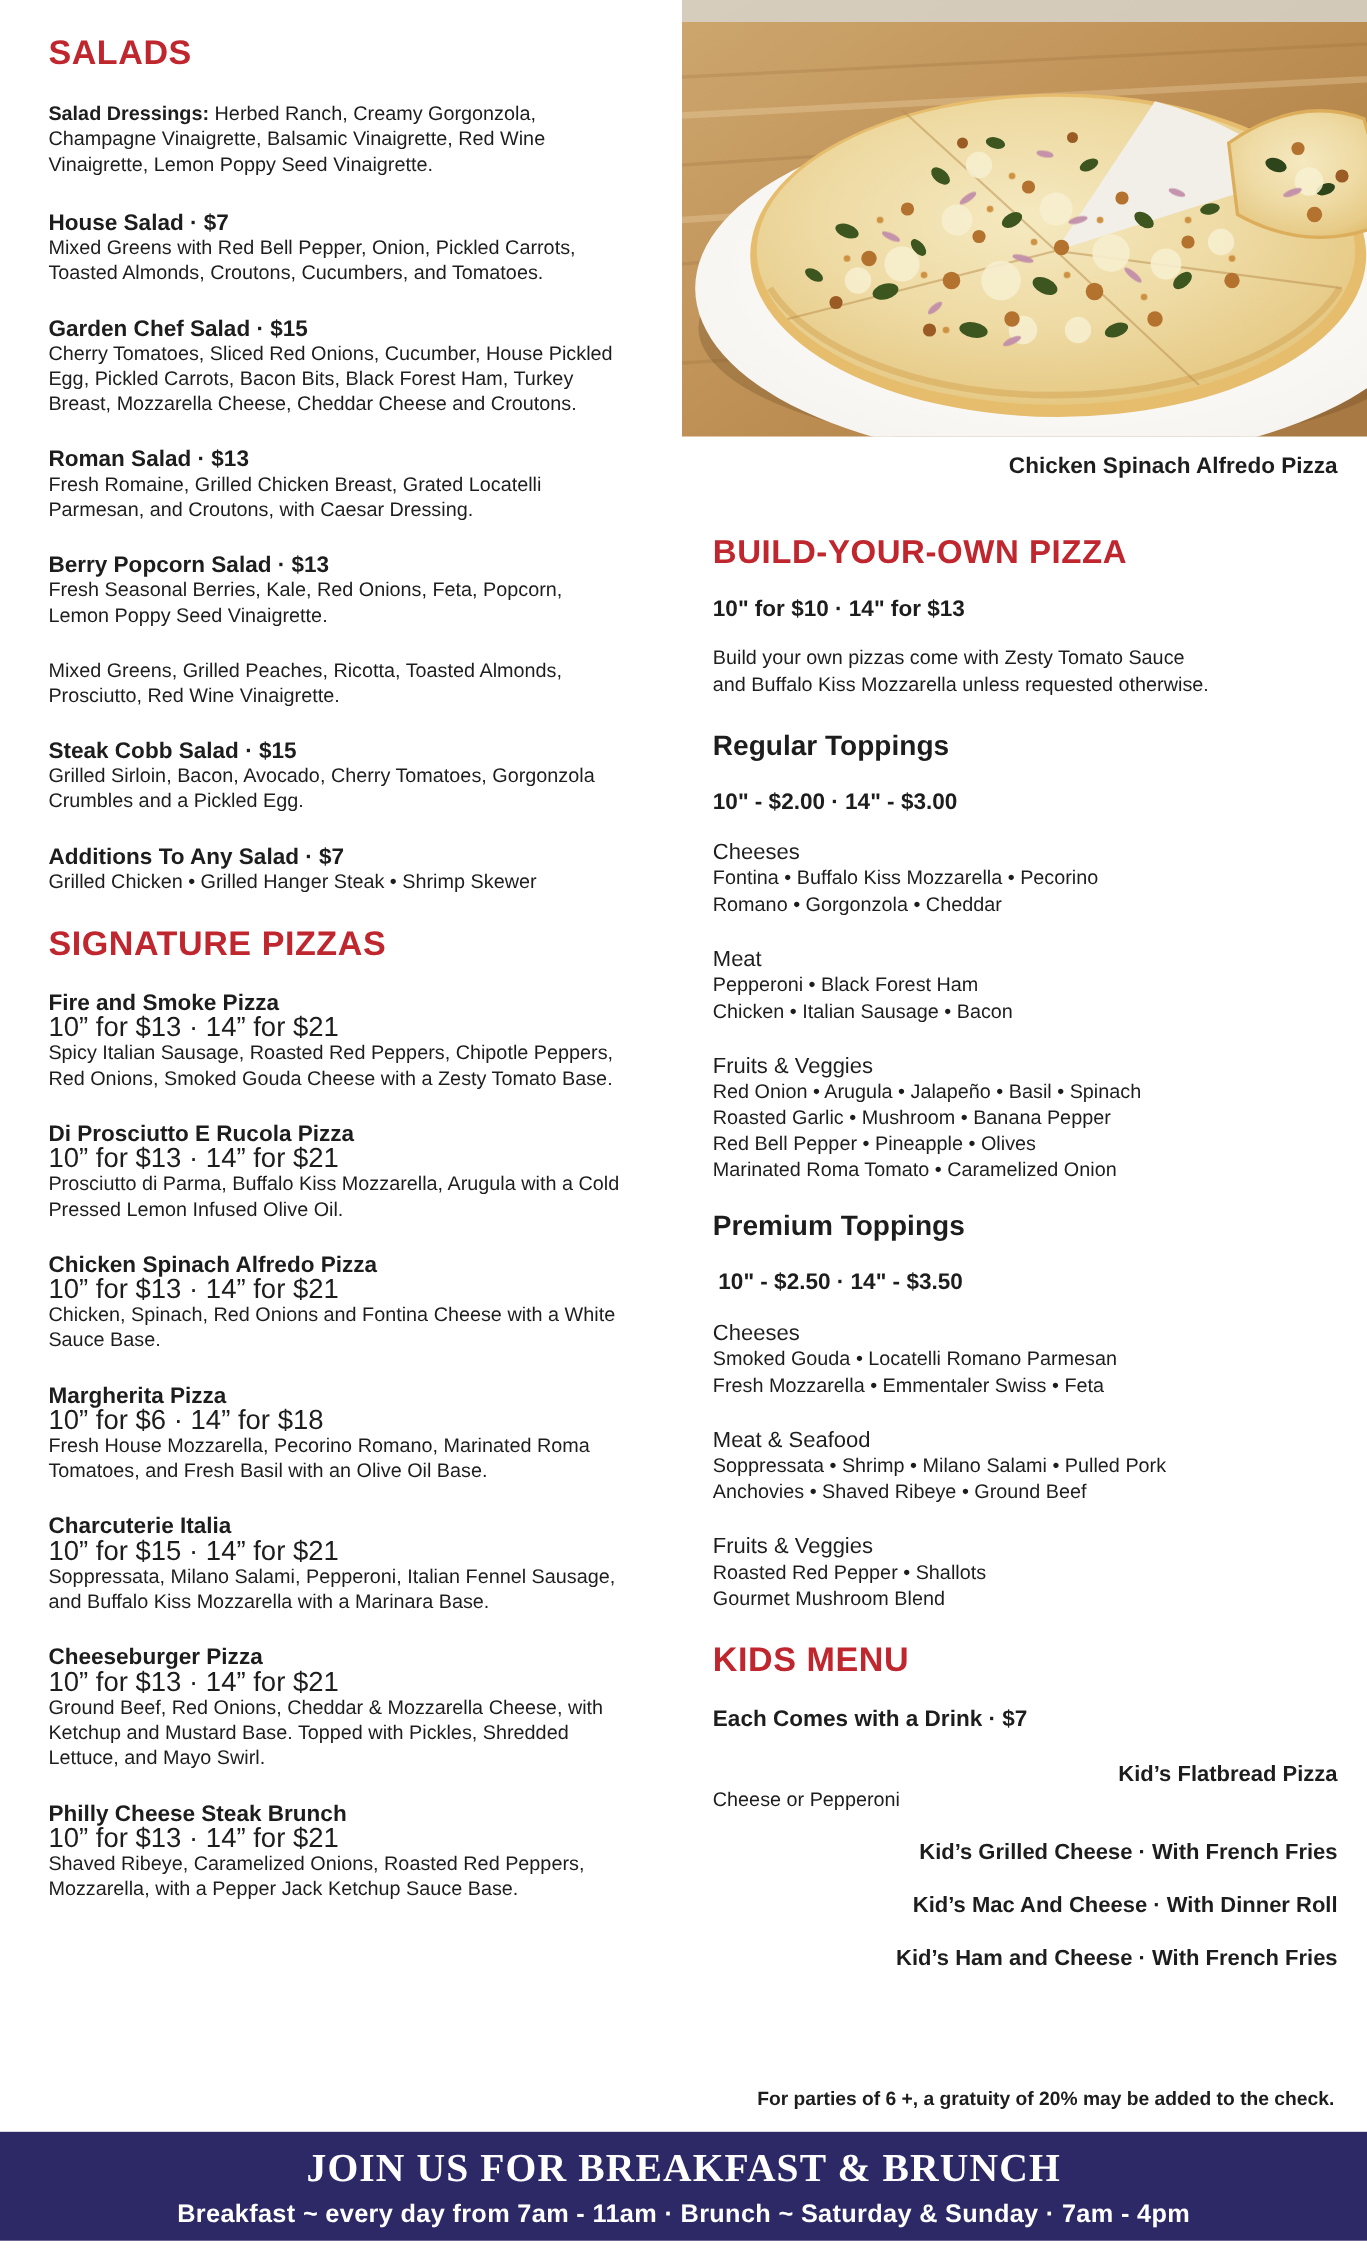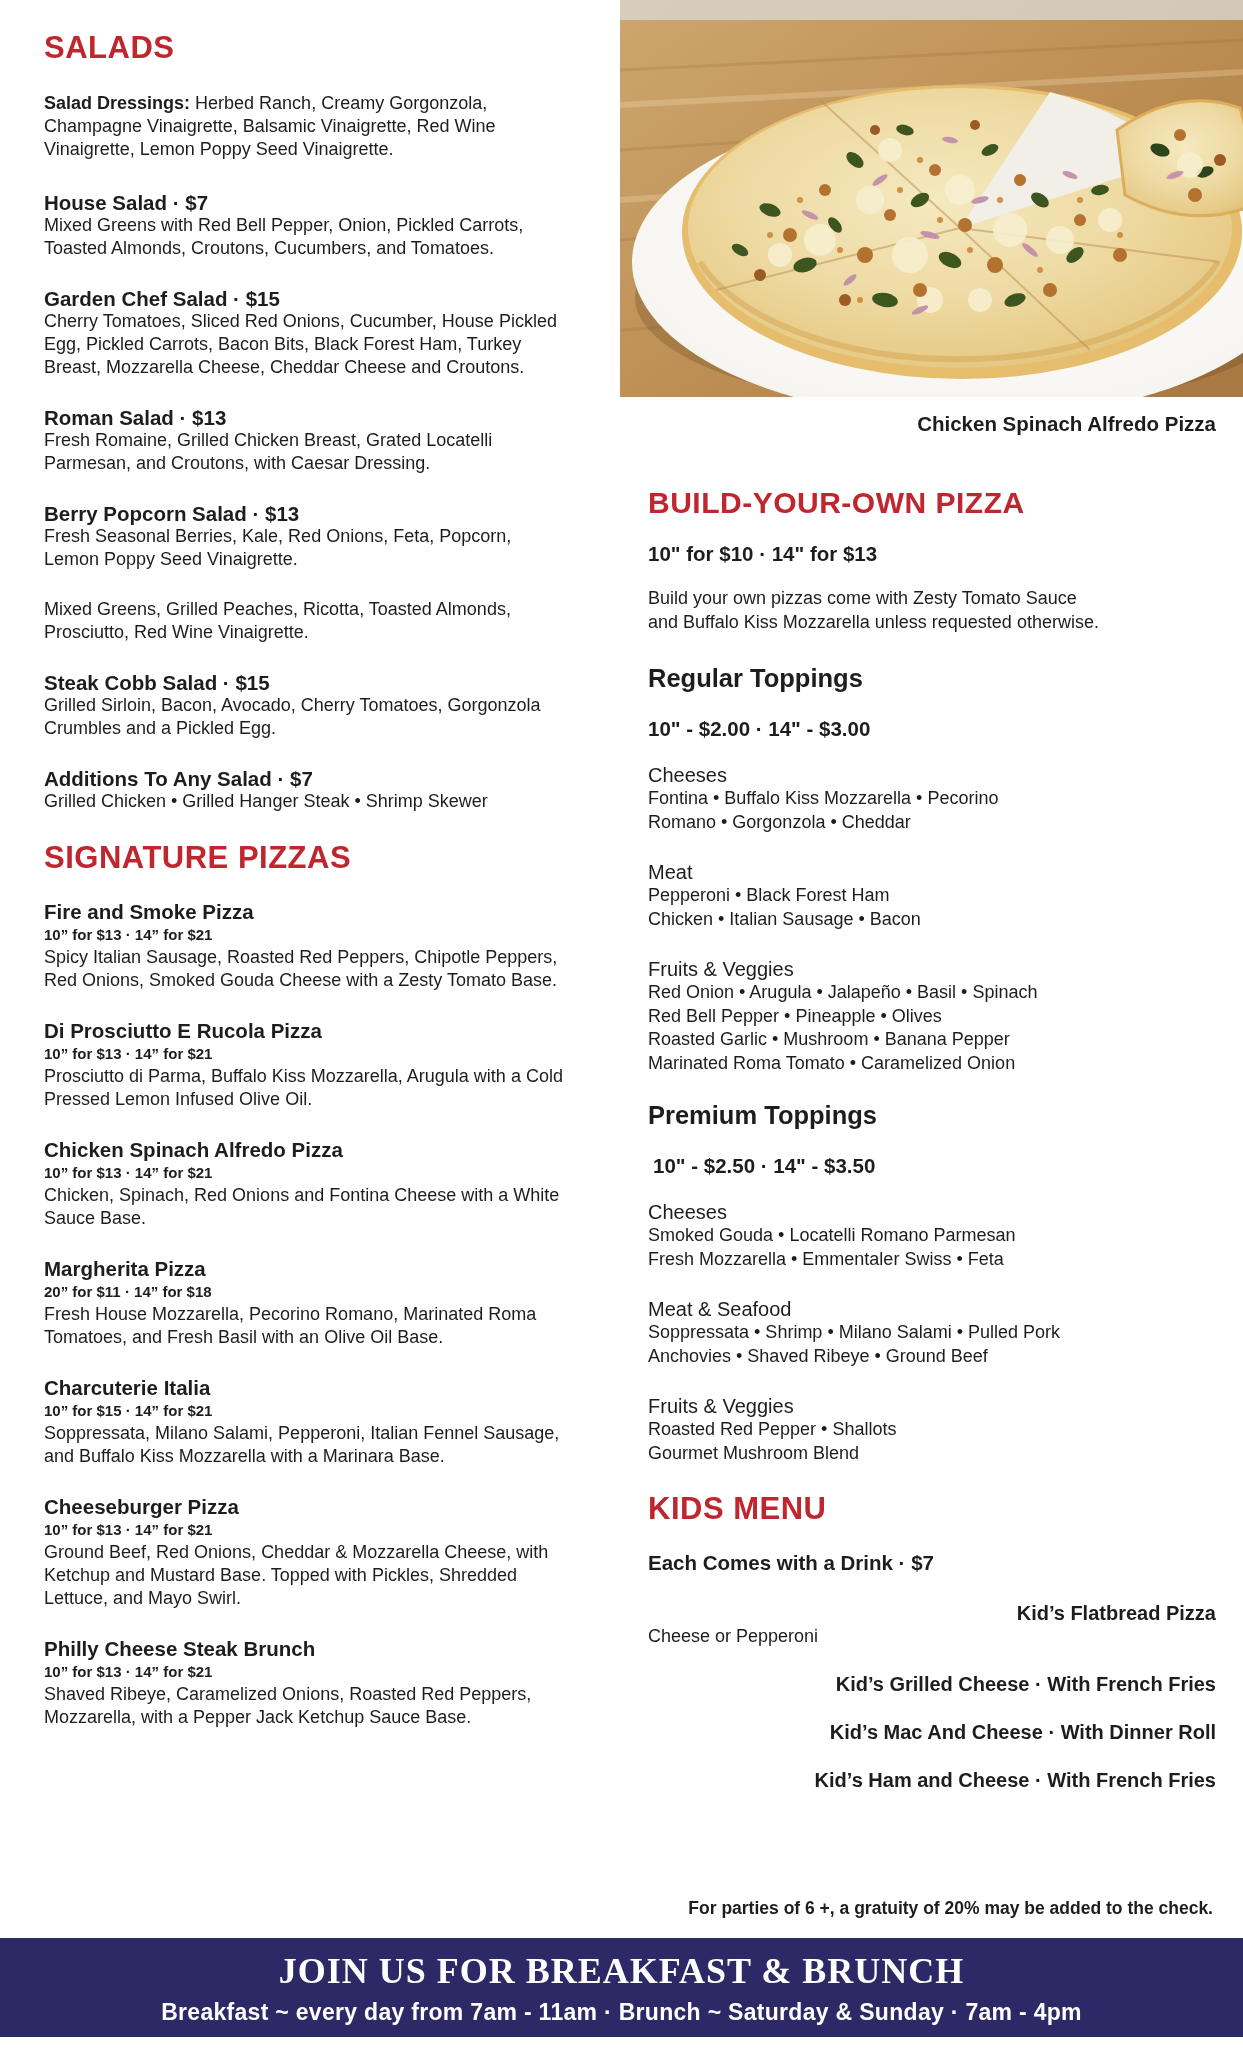--- a/index.html
+++ b/index.html
@@ -14,21 +14,21 @@
   h2.section{
     font-size:31px;font-weight:800;color:#c0262e;
     letter-spacing:.5px;margin:0 0 26px;
   }
   
   .lcol{position:absolute;left:44px;top:30px;width:522px;}
   .desc{font-size:18px;line-height:23px;font-weight:400;}
   .dress{margin:0 0 30px;}
   .item{margin-bottom:27px;}
   .iname{font-size:20.5px;line-height:23px;font-weight:700;}
-  .iprice{font-size:15px;line-height:23px;font-weight:700;}
+  .iprice{font-size:25px;line-height:23px;font-weight:400;}
   h2.sig{margin:4px 0 24px;}
   
   .photo{position:absolute;left:620px;top:0;width:623px;height:397px;display:block;}
   
   .rcol{position:absolute;left:648px;top:412px;width:568px;}
   .caption{text-align:right;font-size:20.5px;font-weight:700;margin:0 0 50px;}
   h2.byo{margin:0 0 22px;font-size:30px;}
   .byo-price{font-size:20.5px;font-weight:700;margin:0 0 20px;}
   .intro{margin:0 0 30px;}
   .intro-line{font-size:18px;line-height:24px;}
@@ -241,21 +241,21 @@
       <div class="iprice">10” for $13 · 14” for $21</div>
       <p class="desc">Prosciutto di Parma, Buffalo Kiss Mozzarella, Arugula with a Cold Pressed Lemon Infused Olive Oil.</p>
     </div>
     <div class="item">
       <h3 class="iname">Chicken Spinach Alfredo Pizza</h3>
       <div class="iprice">10” for $13 · 14” for $21</div>
       <p class="desc">Chicken, Spinach, Red Onions and Fontina Cheese with a White Sauce Base.</p>
     </div>
     <div class="item">
       <h3 class="iname">Margherita Pizza</h3>
-      <div class="iprice">20” for $11 · 14” for $18</div>
+      <div class="iprice">10” for $6 · 14” for $18</div>
       <p class="desc">Fresh House Mozzarella, Pecorino Romano, Marinated Roma Tomatoes, and Fresh Basil with an Olive Oil Base.</p>
     </div>
     <div class="item">
       <h3 class="iname">Charcuterie Italia</h3>
       <div class="iprice">10” for $15 · 14” for $21</div>
       <p class="desc">Soppressata, Milano Salami, Pepperoni, Italian Fennel Sausage, and Buffalo Kiss Mozzarella with a Marinara Base.</p>
     </div>
     <div class="item">
       <h3 class="iname">Cheeseburger Pizza</h3>
       <div class="iprice">10” for $13 · 14” for $21</div>
@@ -287,22 +287,22 @@
       <div class="cline">Romano • Gorgonzola • Cheddar</div>
     </div>
     <div class="cat">
       <div class="clabel">Meat</div>
       <div class="cline">Pepperoni • Black Forest Ham</div>
       <div class="cline">Chicken • Italian Sausage • Bacon</div>
     </div>
     <div class="cat">
       <div class="clabel">Fruits &amp; Veggies</div>
       <div class="cline">Red Onion • Arugula • Jalapeño • Basil • Spinach</div>
+      <div class="cline">Roasted Garlic • Mushroom • Banana Pepper</div>
       <div class="cline">Red Bell Pepper • Pineapple • Olives</div>
-      <div class="cline">Roasted Garlic • Mushroom • Banana Pepper</div>
       <div class="cline">Marinated Roma Tomato • Caramelized Onion</div>
     </div>
 
     <h3 class="gtitle">Premium Toppings</h3>
     <div class="gprice indent">10" - $2.50 · 14" - $3.50</div>
 
     <div class="cat">
       <div class="clabel">Cheeses</div>
       <div class="cline">Smoked Gouda • Locatelli Romano Parmesan</div>
       <div class="cline">Fresh Mozzarella • Emmentaler Swiss • Feta</div>

